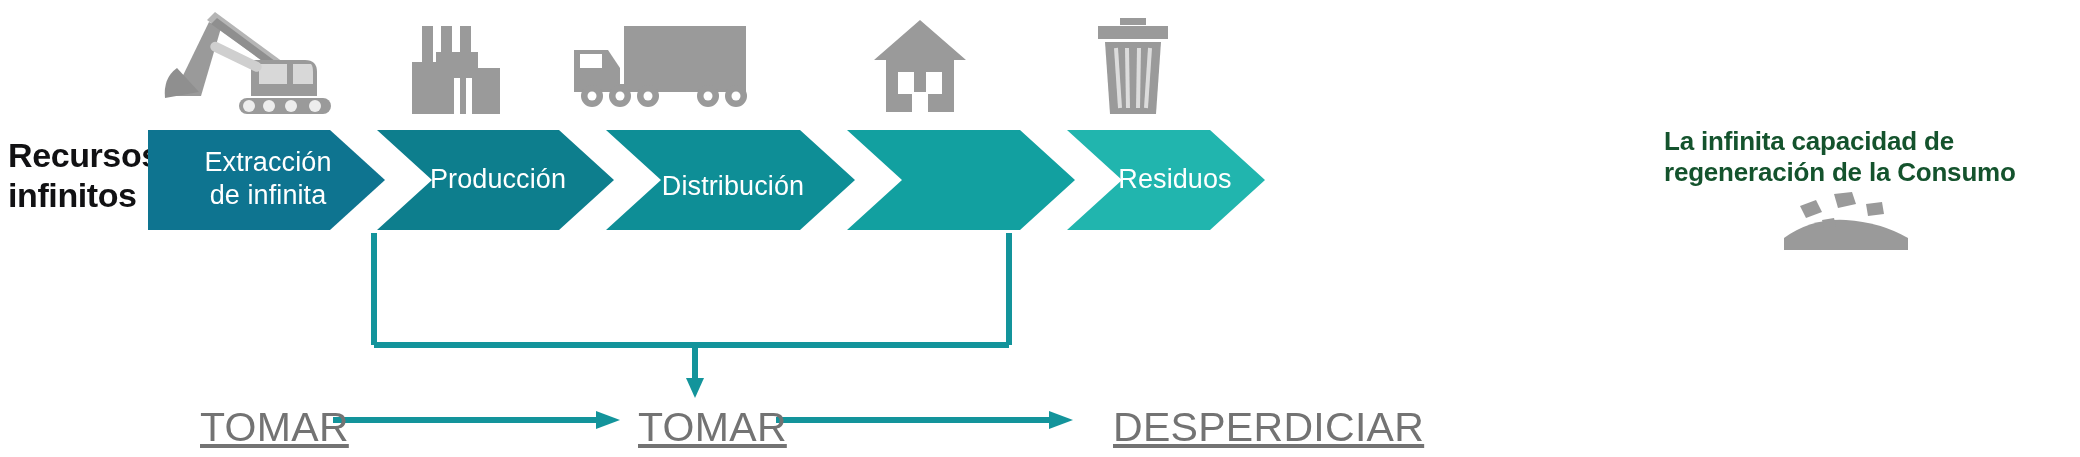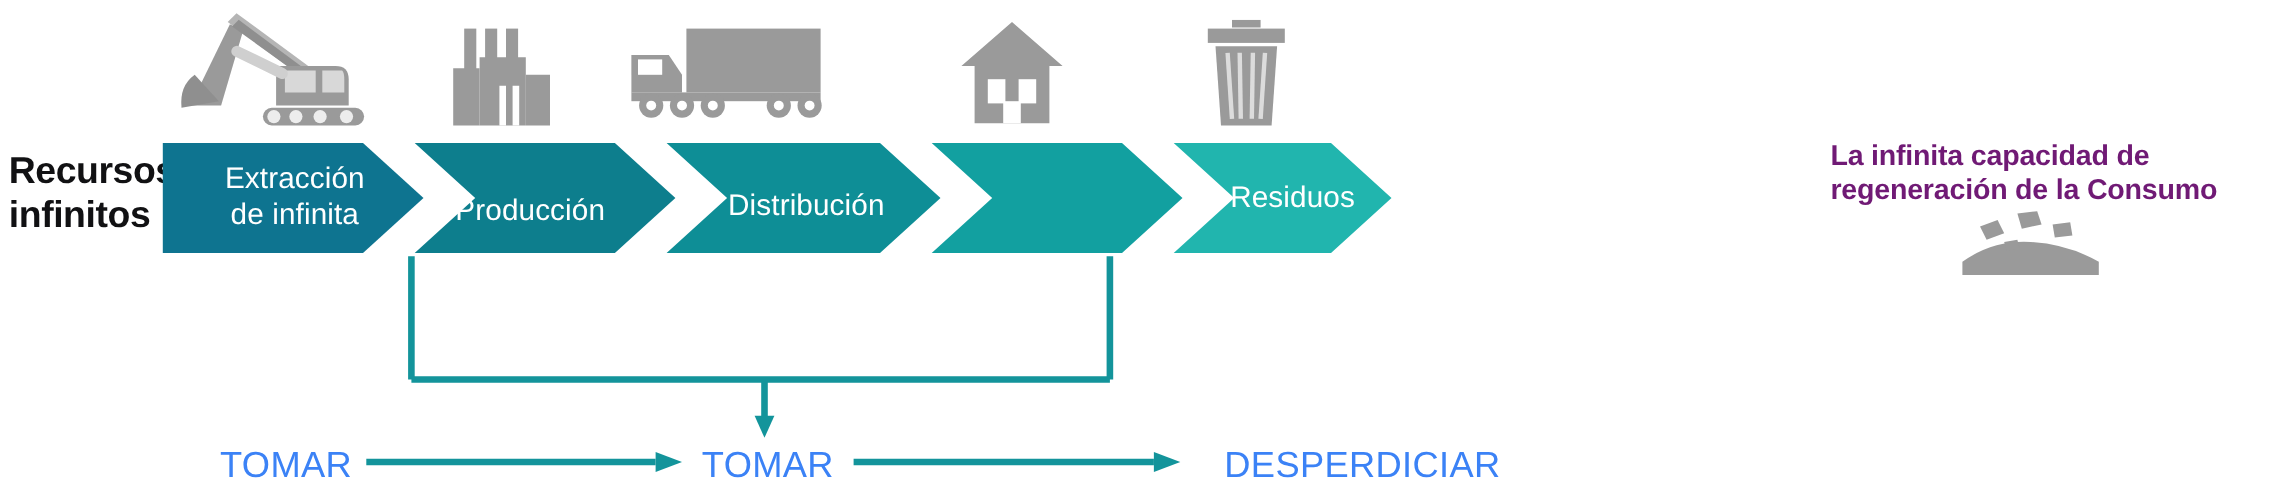--- a/index.html
+++ b/index.html
@@ -22,29 +22,29 @@
     line-height:1.22;text-align:center;letter-spacing:0.1px;
     pointer-events:none;
   }
 
   
   .icon-wrap{position:absolute;}
 
   
   #right-label{
     position:absolute;left:1664px;top:126px;width:412px;
-    font-size:26px;font-weight:700;line-height:1.21;color:#701a75;
+    font-size:26px;font-weight:700;line-height:1.21;color:#14532d;
     letter-spacing:-0.2px;
   }
   #right-label .ln{display:block;white-space:nowrap;}
 
   
   .flow-label{
-    position:absolute;font-size:33px;font-weight:500;color:#3b82f6;
-    letter-spacing:0.3px;white-space:nowrap;
+    position:absolute;font-size:41px;font-weight:500;color:#737373;
+    letter-spacing:0.3px;white-space:nowrap;text-decoration:underline;
   }
   #flow-tomar{left:200px;top:404px;}
   #flow-hacer{left:638px;top:404px;}
   #flow-desperdiciar{left:1113px;top:404px;}
 </style>
 </head>
 <body>
 
 <div id="stage">
 
@@ -176,21 +176,21 @@
         <path id="flow-arrowhead-1" d="M620 420 L596 411 L596 429 Z" fill="#13949B"></path>
         <path id="flow-line-2" d="M776 420 L1049 420" stroke-width="6" fill="none" stroke="#13949B"></path>
         <path id="flow-arrowhead-2" d="M1073 420 L1049 411 L1049 429 Z" fill="#13949B"></path>
       </g>
     </svg>
 
     <div class="chev-label" style="left:178px;top:146px;width:180px;">
       <span>Extracción</span><br>
       <span>de infinita</span>
     </div>
-    <div class="chev-label" style="left:392px;top:163px;width:180px;margin-top:12px;">Producción</div>
+    <div class="chev-label" style="left:408px;top:163px;width:180px;">Producción</div>
     <div class="chev-label" style="left:638px;top:170px;width:190px;">Distribución</div>
     <div class="chev-label" style="left:1090px;top:163px;width:170px;">Residuos</div>
   </div>
 
   <div id="right-label">
     <span class="ln">La infinita capacidad de</span>
     <span class="ln">regeneración de la Consumo</span>
   </div>
 
   <div class="flow-label" id="flow-tomar">TOMAR</div>

